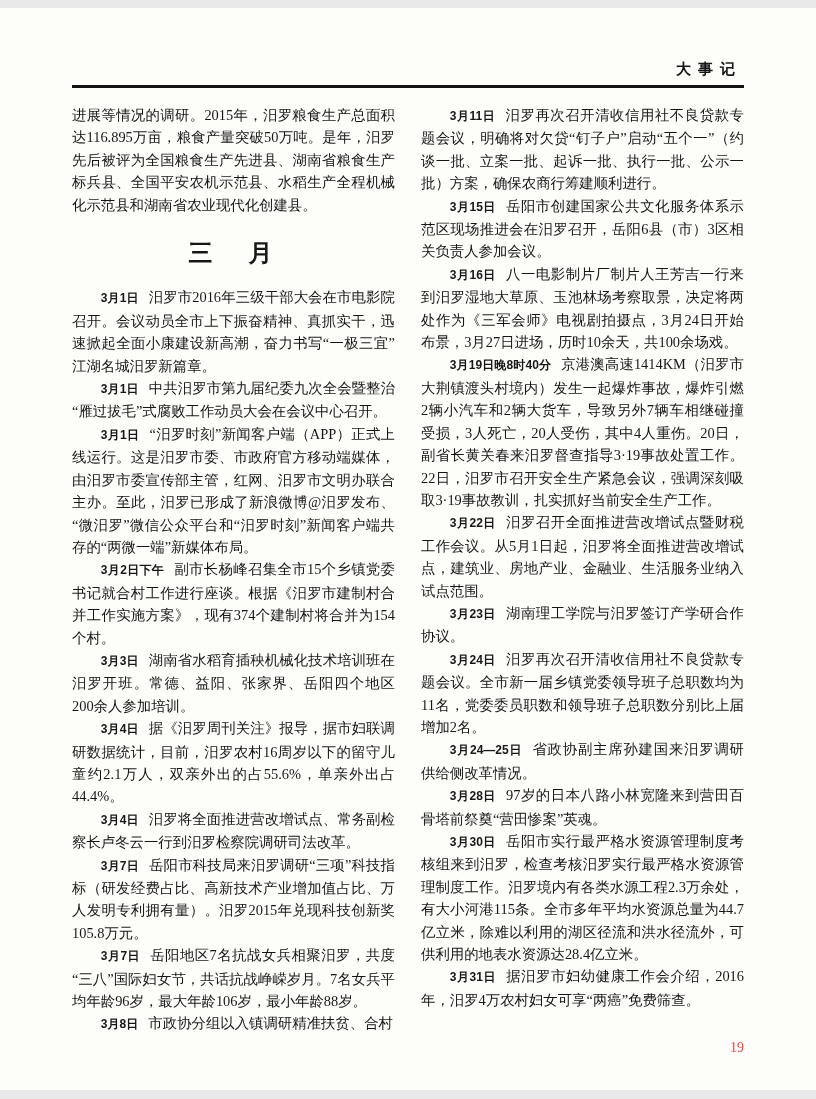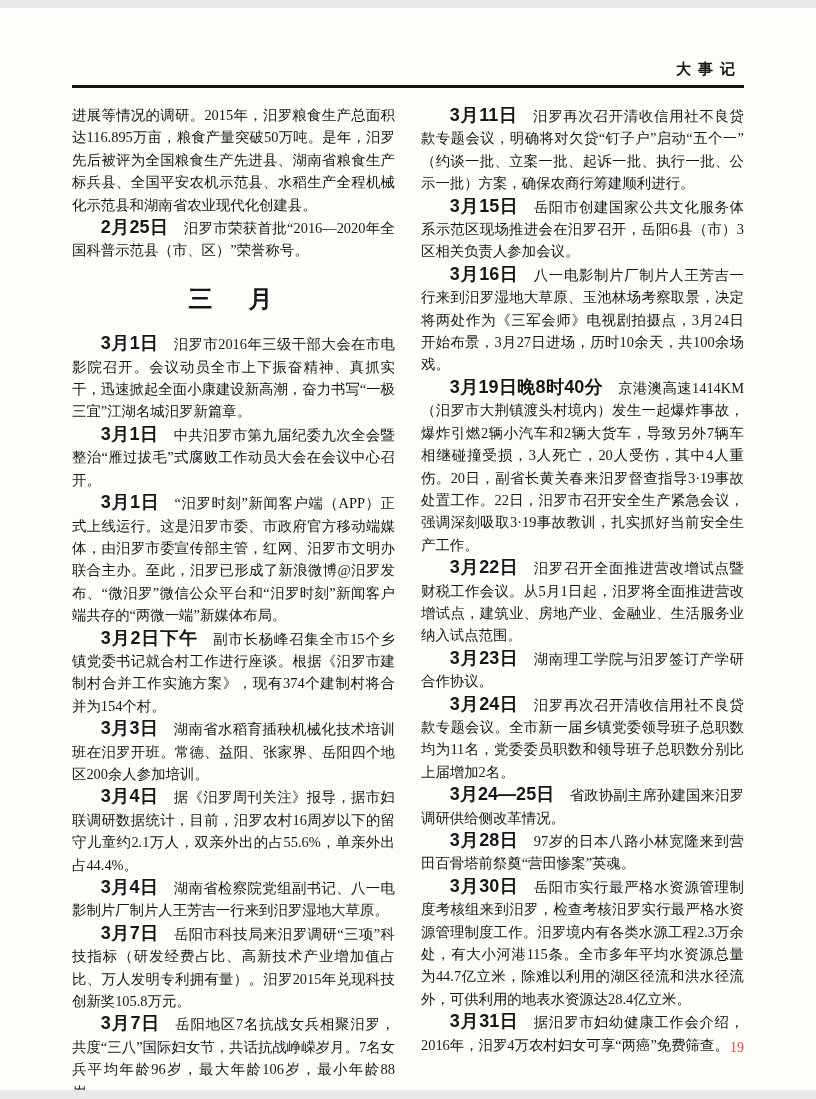--- a/index.html
+++ b/index.html
@@ -20,21 +20,21 @@
   .header-rule { height:3px; background:#141414; }
   .columns { display:flex; gap:26px; }
   .column {
     flex:0 0 323px; width:323px;
     font-size:14.4px; line-height:22.4px; text-align:justify;
   }
   .para { text-indent:2em; }
   .para.no-indent { text-indent:0; }
   .entry-date {
     font-family:"Liberation Sans","DejaVu Sans",sans-serif;
-    font-weight:bold; font-size:18px; margin-right:0.85em;
+    font-weight:bold; font-size:12px; margin-right:0.85em;
   }
   .month-heading {
     font-family:"Liberation Sans","DejaVu Sans",sans-serif;
     font-size:24px; font-weight:bold; text-align:center;
     letter-spacing:6px; margin:26px 0 22px 0;
   }
   .page-number {
     position:absolute; right:72px; bottom:34px;
     font-size:14px; color:#ef4444;
   }
@@ -47,31 +47,30 @@
   <header class="page-header">
     <div class="header-title">大事记</div>
     <div class="header-rule"></div>
   </header>
 
   <main class="columns">
 
     <section class="column">
       <p class="para no-indent"><span>进展等情况的调研。2015年，汨罗粮食生产总面积达116.895万亩，粮食产量突破50万吨。是年，汨罗先后被评为全国粮食生产先进县、湖南省粮食生产标兵县、全国平安农机示范县、水稻生产全程机械化示范县和湖南省农业现代化创建县。</span></p>
 
-      <p class="para"><span class="entry-date">2月25日</span><span>汨罗市荣获首批“2016—2020年全国科普示范县（市、区）”荣誉称号。</span></p>
 
       <h2 class="month-heading">三　月</h2>
 
       <p class="para"><span class="entry-date">3月1日</span><span>汨罗市2016年三级干部大会在市电影院召开。会议动员全市上下振奋精神、真抓实干，迅速掀起全面小康建设新高潮，奋力书写“一极三宜”江湖名城汨罗新篇章。</span></p>
       <p class="para"><span class="entry-date">3月1日</span><span>中共汨罗市第九届纪委九次全会暨整治“雁过拔毛”式腐败工作动员大会在会议中心召开。</span></p>
       <p class="para"><span class="entry-date">3月1日</span><span>“汨罗时刻”新闻客户端（APP）正式上线运行。这是汨罗市委、市政府官方移动端媒体，由汨罗市委宣传部主管，红网、汨罗市文明办联合主办。至此，汨罗已形成了新浪微博@汨罗发布、“微汨罗”微信公众平台和“汨罗时刻”新闻客户端共存的“两微一端”新媒体布局。</span></p>
       <p class="para"><span class="entry-date">3月2日下午</span><span>副市长杨峰召集全市15个乡镇党委书记就合村工作进行座谈。根据《汨罗市建制村合并工作实施方案》，现有374个建制村将合并为154个村。</span></p>
       <p class="para"><span class="entry-date">3月3日</span><span>湖南省水稻育插秧机械化技术培训班在汨罗开班。常德、益阳、张家界、岳阳四个地区200余人参加培训。</span></p>
       <p class="para"><span class="entry-date">3月4日</span><span>据《汨罗周刊关注》报导，据市妇联调研数据统计，目前，汨罗农村16周岁以下的留守儿童约2.1万人，双亲外出的占55.6%，单亲外出占44.4%。</span></p>
-      <p class="para"><span class="entry-date">3月4日</span><span>湖南省检察院党组副书记、八一电影制片厂制片人王芳吉一行来到汨罗湿地大草原。</span></p>
+      <p class="para"><span class="entry-date">3月4日</span><span>汨罗将全面推进营改增试点、常务副检察长卢冬云一行到汨罗检察院调研司法改革。</span></p>
       <p class="para"><span class="entry-date">3月7日</span><span>岳阳市科技局来汨罗调研“三项”科技指标（研发经费占比、高新技术产业增加值占比、万人发明专利拥有量）。汨罗2015年兑现科技创新奖105.8万元。</span></p>
       <p class="para"><span class="entry-date">3月7日</span><span>岳阳地区7名抗战女兵相聚汨罗，共度“三八”国际妇女节，共话抗战峥嵘岁月。7名女兵平均年龄96岁，最大年龄106岁，最小年龄88岁。</span></p>
       <p class="para"><span class="entry-date">3月8日</span><span>市政协分组以入镇调研精准扶贫、合村</span></p>
     </section>
 
     <section class="column">
 
       <p class="para"><span class="entry-date">3月11日</span><span>汨罗再次召开清收信用社不良贷款专题会议，明确将对欠贷“钉子户”启动“五个一”（约谈一批、立案一批、起诉一批、执行一批、公示一批）方案，确保农商行筹建顺利进行。</span></p>
       <p class="para"><span class="entry-date">3月15日</span><span>岳阳市创建国家公共文化服务体系示范区现场推进会在汨罗召开，岳阳6县（市）3区相关负责人参加会议。</span></p>
       <p class="para"><span class="entry-date">3月16日</span><span>八一电影制片厂制片人王芳吉一行来到汨罗湿地大草原、玉池林场考察取景，决定将两处作为《三军会师》电视剧拍摄点，3月24日开始布景，3月27日进场，历时10余天，共100余场戏。</span></p>

